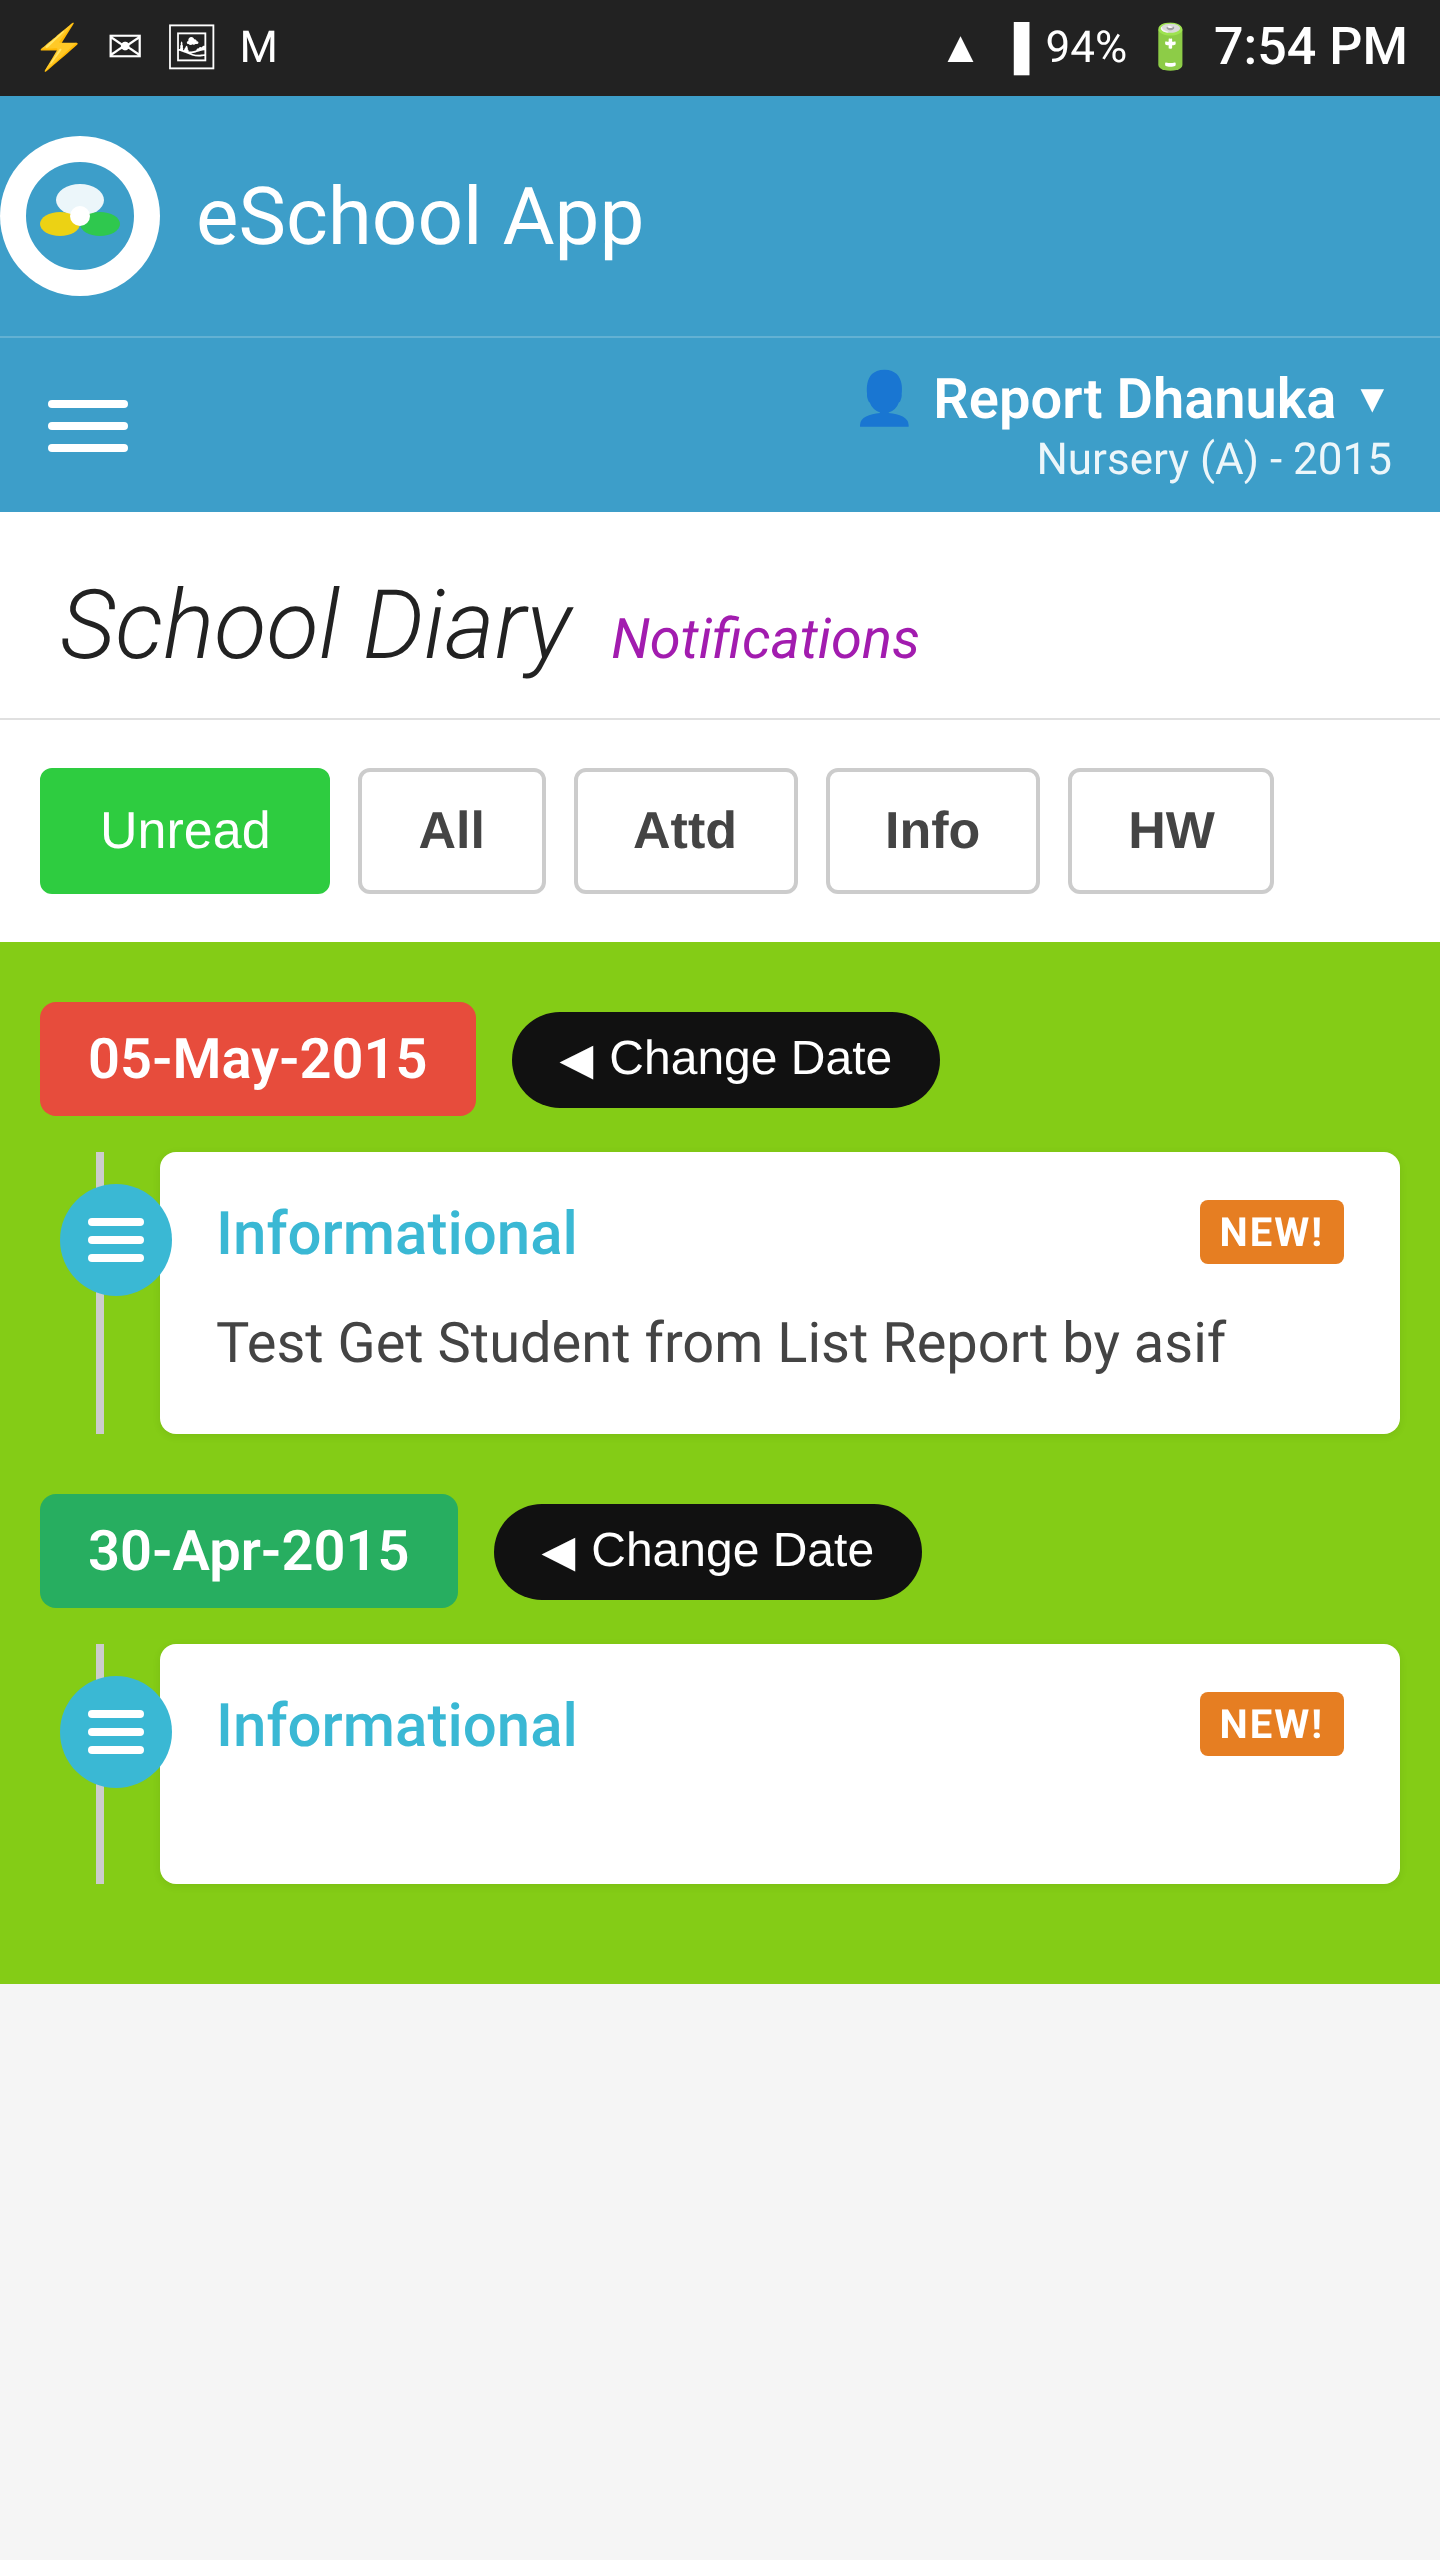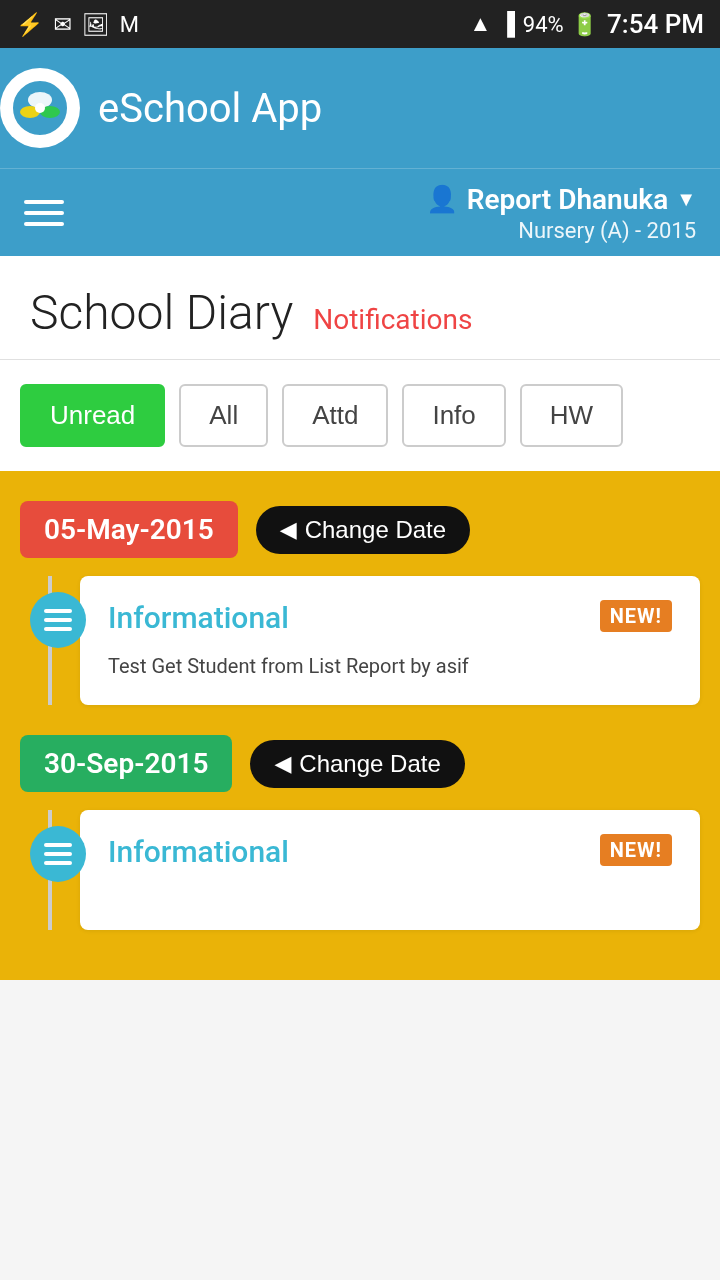--- a/index.html
+++ b/index.html
@@ -114,61 +114,62 @@
     
     .page-header {
       background: white;
       padding: 28px 30px 18px 30px;
       border-bottom: 1px solid #e0e0e0;
     }
     .page-title-row {
       display: flex;
       align-items: baseline;
       gap: 20px;
+      font-style: italic;
     }
     .page-title {
       font-size: 48px;
       font-weight: 300;
       color: #222;
     }
     .page-subtitle {
       font-size: 28px;
-      color: #ef4444;
+      color: #a21caf;
       font-weight: 400;
     }
 
     
     .filter-tabs {
       background: white;
       padding: 24px 20px;
       display: flex;
       gap: 14px;
       flex-wrap: wrap;
     }
     .tab-btn {
       border: 2px solid #ccc;
       background: white;
       border-radius: 6px;
       padding: 14px 28px;
       font-size: 26px;
       cursor: pointer;
       color: #444;
-      font-weight: 400;
+      font-weight: 700;
     }
     .tab-btn.active {
       background: #2ecc40;
       border-color: #2ecc40;
       color: white;
       font-weight: 500;
     }
 
     
     .content {
       padding: 20px 20px;
-      background: #eab308;
+      background: #84cc16;
     }
 
     
     .date-row {
       display: flex;
       align-items: center;
       gap: 18px;
       margin-bottom: 18px;
       margin-top: 10px;
     }
@@ -251,21 +252,21 @@
     .new-badge {
       background: #e67e22;
       color: white;
       font-size: 20px;
       font-weight: 700;
       padding: 4px 10px;
       border-radius: 4px;
       letter-spacing: 1px;
     }
     .card-body {
-      font-size: 20px;
+      font-size: 28px;
       color: #444;
       line-height: 1.5;
     }
 
     
     .lines-icon {
       display: flex;
       flex-direction: column;
       gap: 5px;
       align-items: center;
@@ -365,21 +366,21 @@
         <div class="card-header">
           <span class="card-type">Informational</span>
           <span class="new-badge">NEW!</span>
         </div>
         <div class="card-body">Test Get Student from List Report by asif</div>
       </div>
     </div>
   </div>
 
   <div class="date-row" style="margin-top: 20px;">
-    <div class="date-badge green">30-Sep-2015</div>
+    <div class="date-badge green">30-Apr-2015</div>
     <button class="change-date-btn">
       <span class="change-date-arrow">◀</span>
       <span>Change Date</span>
     </button>
   </div>
 
   <div class="timeline">
     <div class="timeline-line"></div>
     <div class="timeline-item">
       <div class="timeline-icon">

